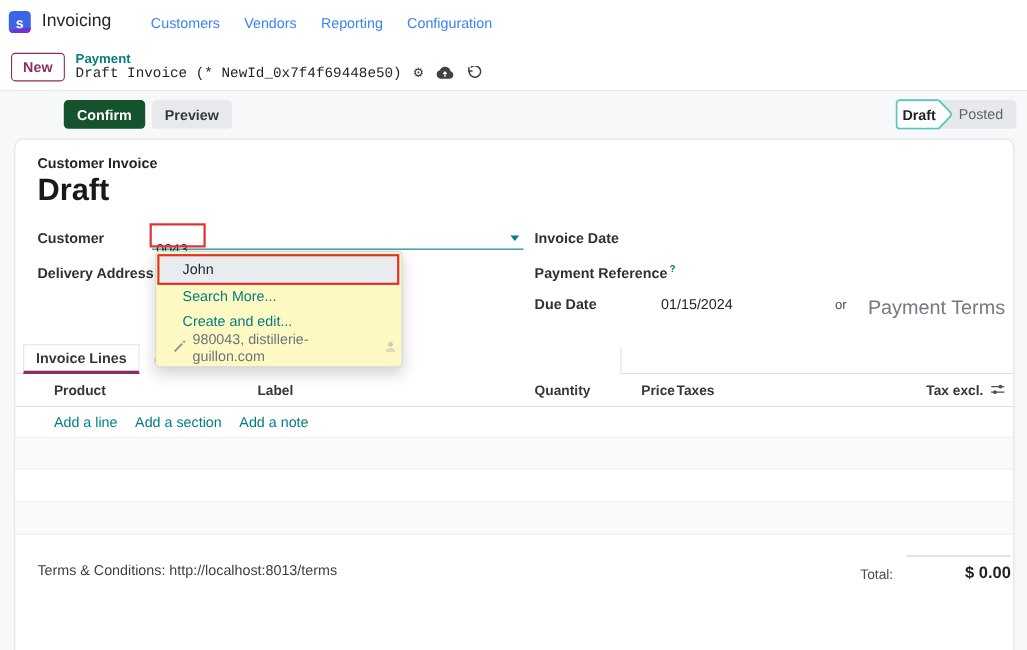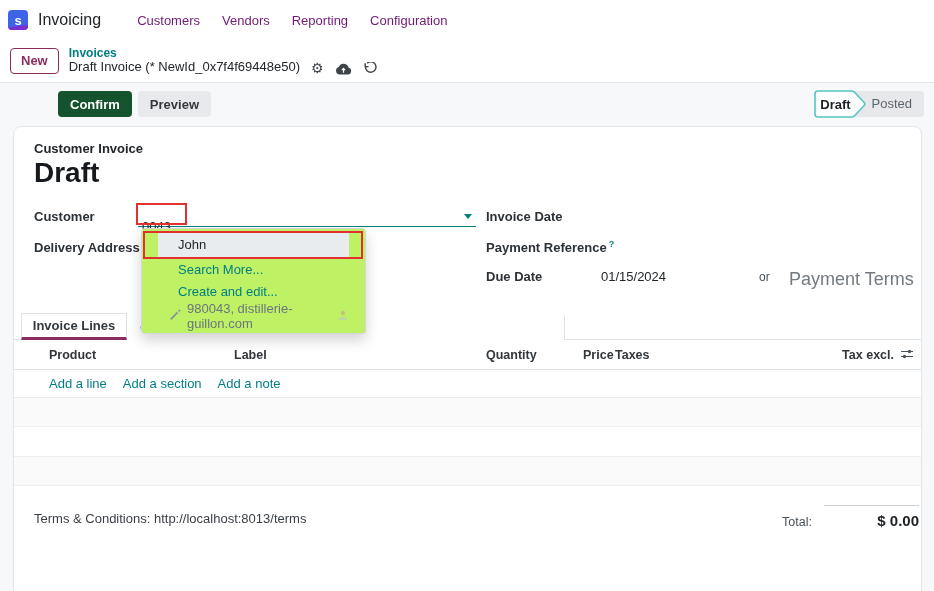--- a/index.html
+++ b/index.html
@@ -6,28 +6,28 @@
   html,body { width:934px; height:591px; }
   body { font-family:"Liberation Sans", sans-serif; font-size:13px; color:#2c3136; background:#fff; position:relative; overflow:hidden; }
 
   
   .navbar { position:absolute; left:0; top:0; width:100%; height:40px; background:#fff; display:flex; align-items:center; padding:0 8px; }
   .logo { width:20px; height:20px; border-radius:4px; background:#3d63e6; position:relative; display:flex; align-items:center; justify-content:center; color:#fff; font-weight:bold; font-size:13px; overflow:hidden; }
   .logo::after { content:""; position:absolute; left:0; bottom:-2px; width:22px; height:6px; background:#7b2fd1; transform:rotate(-8deg); }
   .logo span { position:relative; z-index:1; }
   .app-name { font-size:16px; color:#22262a; margin-left:10px; }
   .nav-menu { display:flex; gap:22px; margin-left:36px; }
-  .nav-menu .item { font-size:13px; color:#701a75; cursor:pointer; }
+  .nav-menu .item { font-size:13px; color:#3b82f6; cursor:pointer; }
 
   
   .crumb-row { position:absolute; left:0; top:40px; width:100%; height:42px; background:#fff; display:flex; align-items:center; padding:0 10px; }
   .btn-new { border:1px solid #8b2e5f; color:#8b2e5f; background:#fff; font-weight:bold; font-size:13px; border-radius:4px; padding:4px 10px; height:26px; line-height:16px; cursor:pointer; }
   .crumb-col { margin-left:10px; display:flex; flex-direction:column; justify-content:center; line-height:1.15; }
   .crumb-link { color:#017e84; font-size:12px; font-weight:bold; cursor:pointer; }
-  .crumb-line2 { display:flex; align-items:flex-end; gap:11px; }
+  .crumb-line2 { display:flex; align-items:flex-start; gap:11px;font-family:Liberation Mono, monospace; }
   .crumb-record { color:#22262a; font-size:13px; }
   .mini-icon { display:inline-flex; align-items:center; color:#3e4347; cursor:pointer; }
   .gear { font-size:14px; line-height:14px; }
 
   
   .content { position:absolute; left:0; top:82px; width:100%; height:509px; background:#f7f8fa; border-top:1px solid #e5e8eb; }
 
   
   .statusbar { position:absolute; left:0; top:6px; width:100%; height:30px; display:flex; align-items:center; padding:0 10px; }
   .btn { height:26px; border:none; border-radius:4px; font-size:13px; font-weight:bold; padding:0 12px; cursor:pointer; }
@@ -51,21 +51,21 @@
   .cust-value { position:absolute; left:4px; top:14px; font-size:13px; color:#22262a; }
   .caret-down { position:absolute; right:4px; top:9px; width:0; height:0; border-left:4px solid transparent; border-right:4px solid transparent; border-top:5px solid #017e84; cursor:pointer; }
 
   .red-box { border:2px solid #e0312e; background:transparent; pointer-events:none; z-index:9; }
 
   .date-value { left:587px; top:142px; font-size:13px; color:#22262a; cursor:pointer; }
   .or-label { left:745px; top:143px; font-size:12px; color:#495057; }
   .pterms { left:775px; top:142px; font-size:18px; color:#737a81; cursor:pointer; }
 
   
-  .dropdown { left:127px; top:101px; width:225px; background:#bef264; border:1px solid #d4d7db; border-radius:4px; box-shadow:0 6px 14px rgba(0,0,0,.18); z-index:6; padding:2px 16px 4px; }
+  .dropdown { left:127px; top:101px; width:225px; background:#fef9c3; border:1px solid #d4d7db; border-radius:4px; box-shadow:0 6px 14px rgba(0,0,0,.18); z-index:6; padding:2px 4px 4px; }
   .dd-item-sel { position:relative; height:28px; line-height:28px; padding-left:20px; background:#e9ecef; color:#22262a; font-size:13px; cursor:pointer; }
   .dd-action { height:22px; line-height:22px; padding-left:20px; color:#017e84; font-size:13px; cursor:pointer; }
   .dd-suggest { height:26px; display:flex; align-items:center; gap:5px; padding-left:11px; color:#6c757d; font-size:13px; cursor:pointer; }
   .dd-redbox { position:absolute; left:1px; right:2px; top:2px; height:28px; }
 
   
   .tabs { left:0; right:0; top:187px; height:26px; border-bottom:1px solid #dee2e6; }
   .tab-active { position:absolute; left:7px; bottom:-1px; width:106px; height:27px; background:#fff; border:1px solid #dee2e6; border-bottom:3px solid #8b2e5f; display:flex; align-items:center; justify-content:center; font-weight:bold; font-size:13px; color:#33383d; cursor:pointer; }
   .tab-hidden { position:absolute; left:113px; top:1px; width:438px; height:25px; background:#fff; border-right:1px solid #dee2e6; font-size:13px; color:#495057; line-height:25px; padding-left:13px; cursor:pointer; }
 
@@ -98,21 +98,21 @@
     <div class="item">Customers</div>
     <div class="item">Vendors</div>
     <div class="item">Reporting</div>
     <div class="item">Configuration</div>
   </div>
 </div>
 
 <div class="crumb-row">
   <button class="btn-new">New</button>
   <div class="crumb-col">
-    <span class="crumb-link">Invoices</span>
+    <span class="crumb-link">Payment</span>
     <span class="crumb-line2">
       <span class="crumb-record">Draft Invoice (* NewId_0x7f4f69448e50)</span>
       <span class="mini-icon gear">⚙</span>
       <span class="mini-icon">
         <svg width="17" height="12" viewBox="0 0 17 12">
             <path d="M4.2 11.5 h8.6 a3.4 3.4 0 0 0 .7-6.7 A5 5 0 0 0 3.9 3.9 3.9 3.9 0 0 0 4.2 11.5 z" fill="#3e4347"></path>
             <path d="M8.5 9.8 V5.6 M6.9 7.2 l1.6-1.7 1.6 1.7" stroke="#fff" stroke-width="1.2" fill="none"></path>
           </svg>
       </span>
       <span class="mini-icon">

